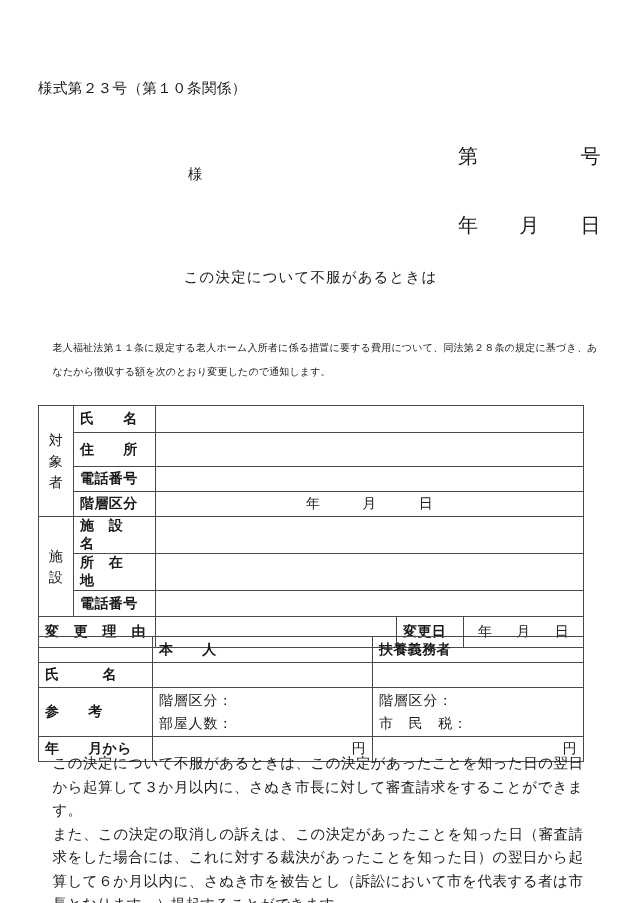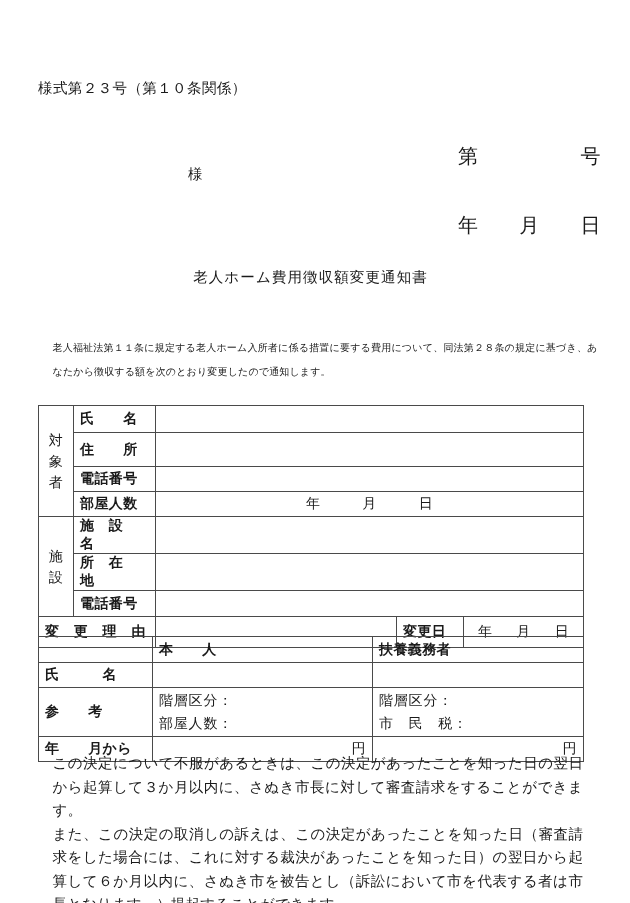--- a/index.html
+++ b/index.html
@@ -163,21 +163,21 @@
     <div class="form-no">様式第２３号（第１０条関係）</div>
 
     <div class="doc-no-block">
       <span class="doc-no-line">第　　　　　号</span>
       <span class="doc-no-line">年　　月　　日</span>
     </div>
 
     <div class="addressee">様</div>
 
 
-    <div class="doc-title">老人ホーム費用徴収額変更通知書</div>
+    <div class="doc-title">この決定について不服があるときは</div>
 
     <div class="body-para indent">老人福祉法第１１条に規定する老人ホーム入所者に係る措置に要する費用について、同法第２８条の規定に基づき、あなたから徴収する額を次のとおり変更したので通知します。</div>
 
     <table class="grid" id="table1">
       <colgroup>
         <col style="width:35px">
         <col style="width:82px">
         <col style="width:241px">
         <col style="width:67px">
         <col style="width:120px">
@@ -194,21 +194,21 @@
         </tr>
         <tr>
           <td class="lbl-c" style="height:33px">住　　所</td>
           <td class="cell-blank" colspan="3"></td>
         </tr>
         <tr>
           <td class="lbl-c" style="height:24px">電話番号</td>
           <td class="cell-blank" colspan="3"></td>
         </tr>
         <tr>
-          <td class="lbl-c" style="height:24px">部屋人数</td>
+          <td class="lbl-c" style="height:24px">階層区分</td>
           <td class="date-line" colspan="3">
             <span class="g g-y">年</span><span class="g g-m">月</span><span class="g">日</span>
           </td>
         </tr>
 
         <tr>
           <td class="lbl-v" rowspan="3">
             <span>施</span>
             <span>設</span>
           </td>

